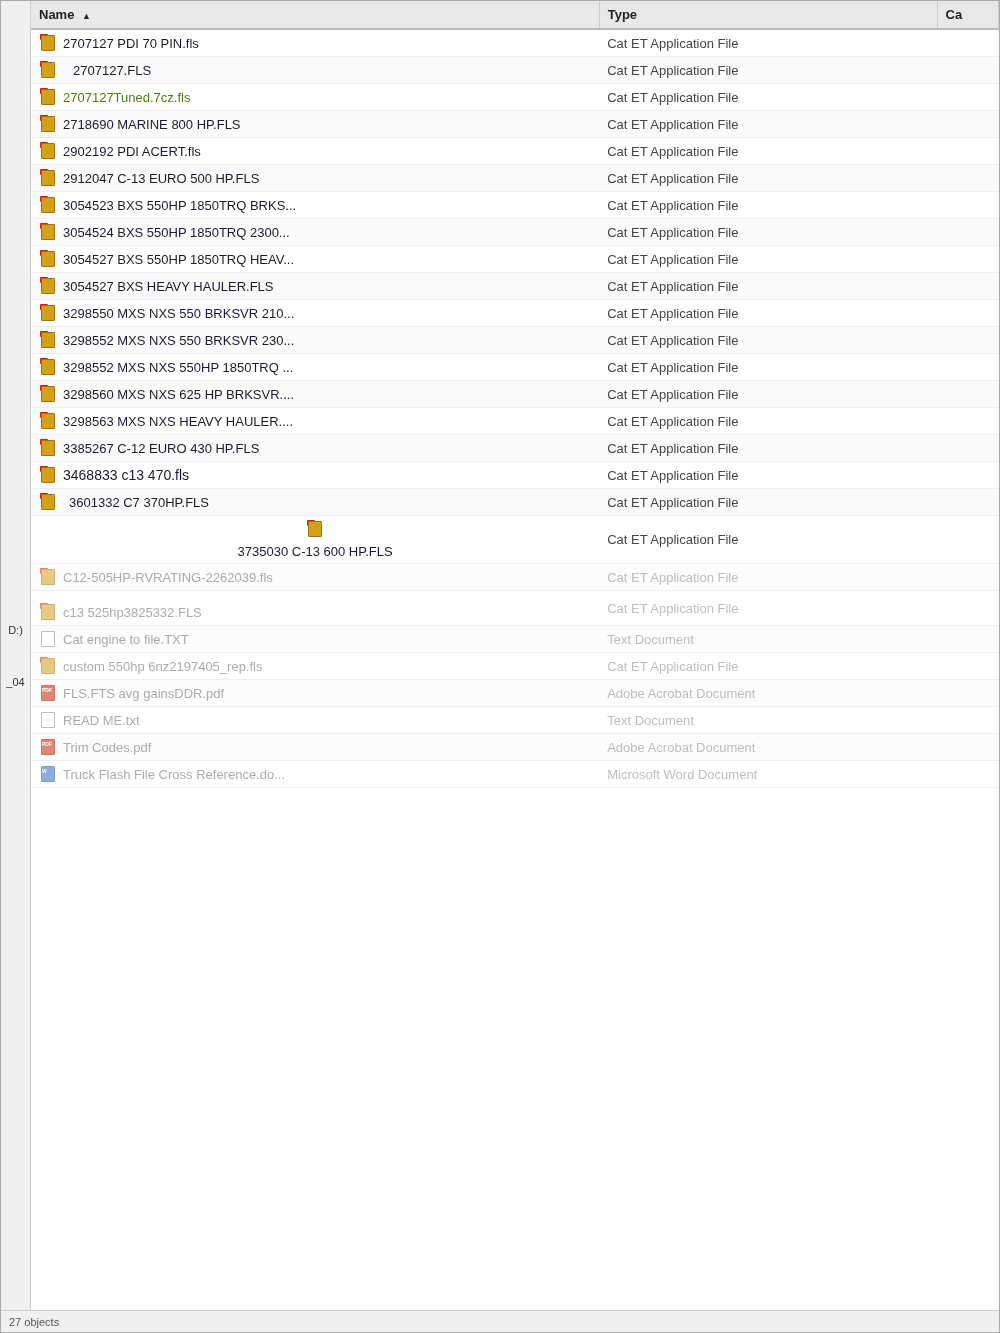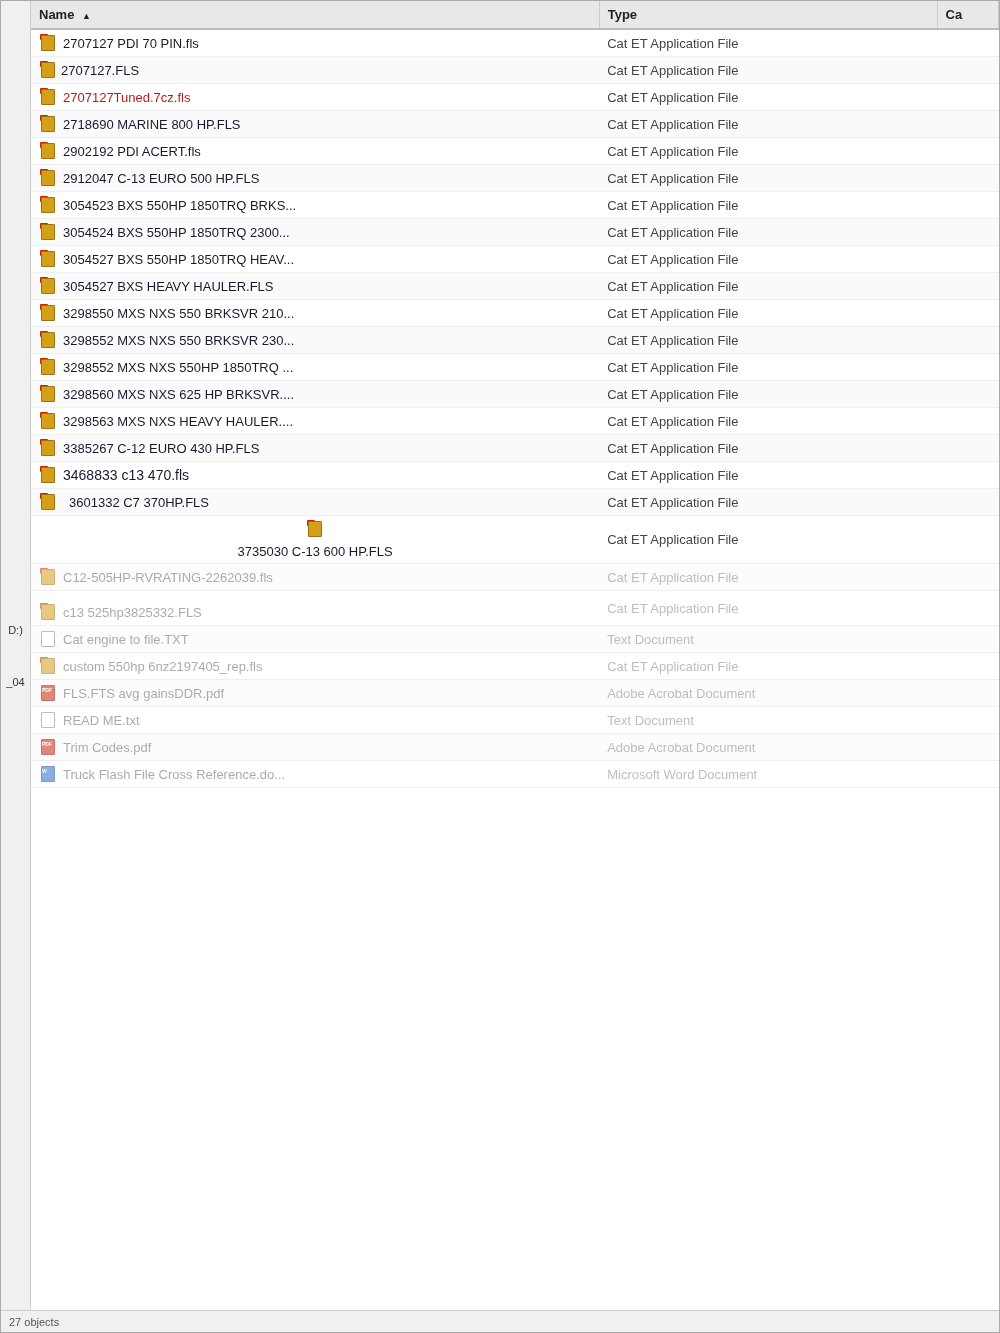--- a/index.html
+++ b/index.html
@@ -255,37 +255,37 @@
                 <span class="icon-cat-et">
       <span class="red-tag"></span>
       <span class="doc-body"></span>
     </span>
                 <span style="font-size: 13px; color: rgb(26, 26, 46);">2707127 PDI 70 PIN.fls</span>
               </td>
               <td class="type-col" style="color: rgb(68, 68, 68);">Cat ET Application File</td>
               <td class="cat-col"></td>
             </tr>
             <tr>
-              <td style="display: flex; align-items: center; gap: 4px; padding: 4px 8px; white-space: nowrap;">
+              <td style="display: flex; align-items: center; gap: 16px; padding: 4px 8px; white-space: nowrap;">
                 <span class="icon-cat-et">
       <span class="red-tag"></span>
       <span class="doc-body"></span>
     </span>
                 <span style="font-size: 13px; color: rgb(26, 26, 46);">2707127.FLS</span>
               </td>
               <td class="type-col" style="color: rgb(68, 68, 68);">Cat ET Application File</td>
               <td class="cat-col"></td>
             </tr>
             <tr>
               <td style="display: flex; align-items: center; gap: 6px; padding: 4px 8px; white-space: nowrap;">
                 <span class="icon-cat-et">
       <span class="red-tag"></span>
       <span class="doc-body"></span>
     </span>
-                <span style="font-size: 13px; color: #b91c1c;">2707127Tuned.7cz.fls</span>
+                <span style="font-size: 13px; color: #4d7c0f;">2707127Tuned.7cz.fls</span>
               </td>
               <td class="type-col" style="color: rgb(68, 68, 68);">Cat ET Application File</td>
               <td class="cat-col"></td>
             </tr>
             <tr>
               <td style="display: flex; align-items: center; gap: 6px; padding: 4px 8px; white-space: nowrap;">
                 <span class="icon-cat-et">
       <span class="red-tag"></span>
       <span class="doc-body"></span>
     </span>

